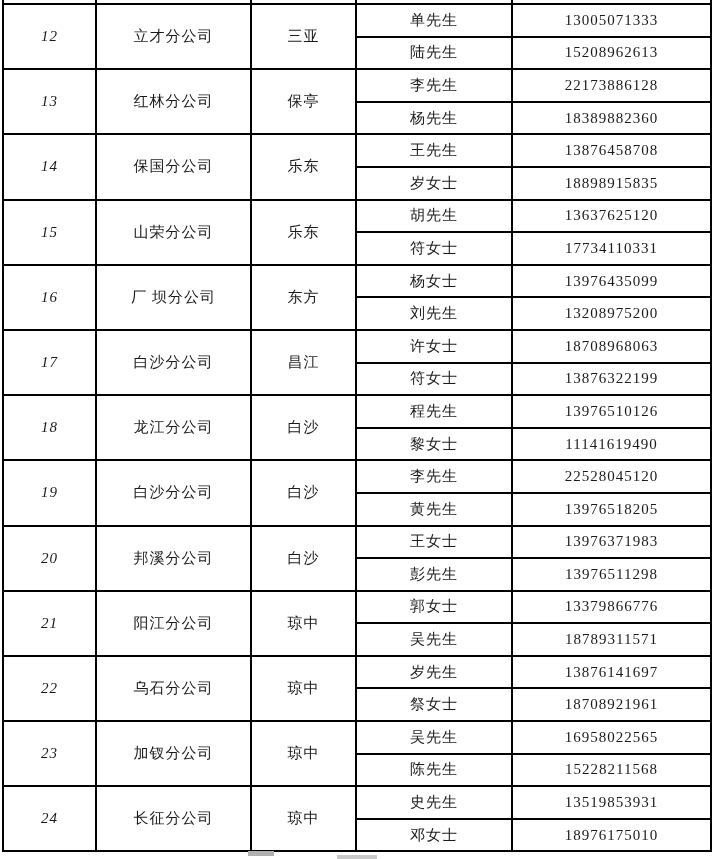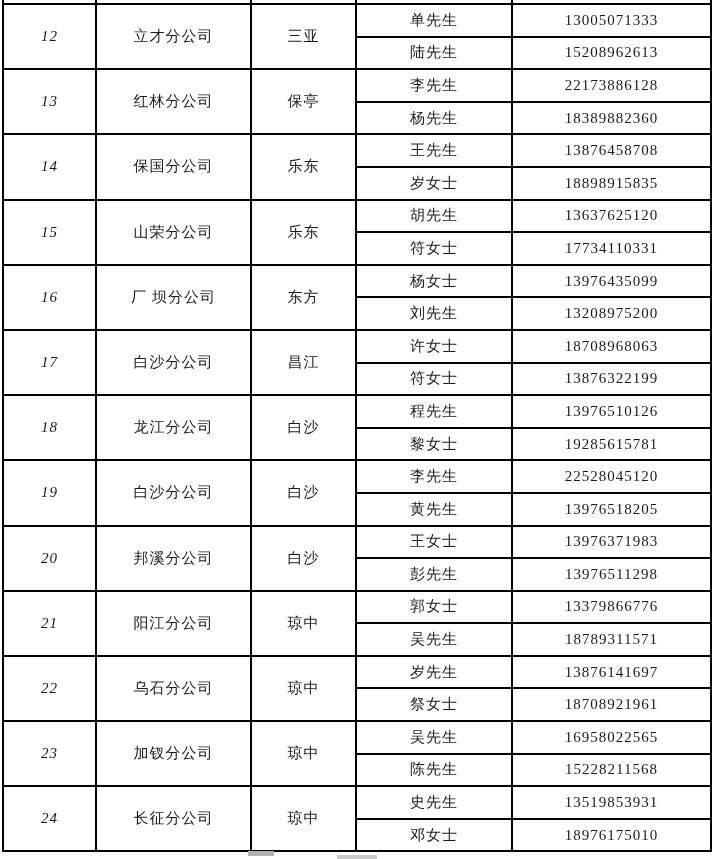--- a/index.html
+++ b/index.html
@@ -151,21 +151,21 @@
 
   <tr class="sub first">
     <td class="c-no" rowspan="2">18</td>
     <td class="c-company" rowspan="2">龙江分公司</td>
     <td class="c-loc" rowspan="2">白沙</td>
     <td class="c-name sep">程先生</td>
     <td class="c-phone sep">13976510126</td>
   </tr>
   <tr class="sub second">
     <td class="c-name">黎女士</td>
-    <td class="c-phone">19285615781</td>
+    <td class="c-phone">11141619490</td>
   </tr>
 
   <tr class="sub first">
     <td class="c-no" rowspan="2">19</td>
     <td class="c-company" rowspan="2">白沙分公司</td>
     <td class="c-loc" rowspan="2">白沙</td>
     <td class="c-name sep">李先生</td>
     <td class="c-phone sep">22528045120</td>
   </tr>
   <tr class="sub second">

